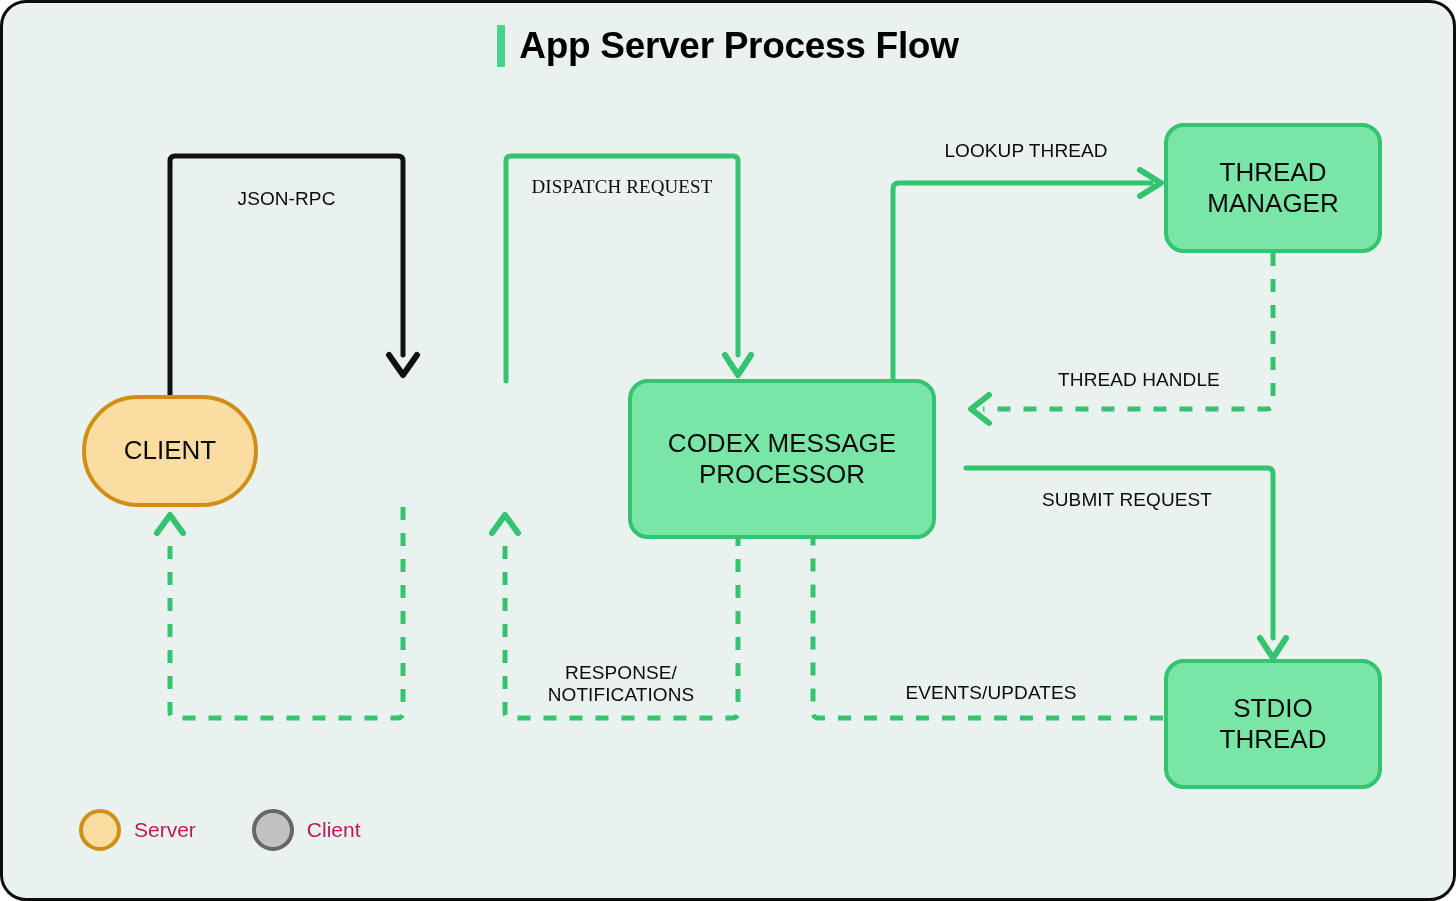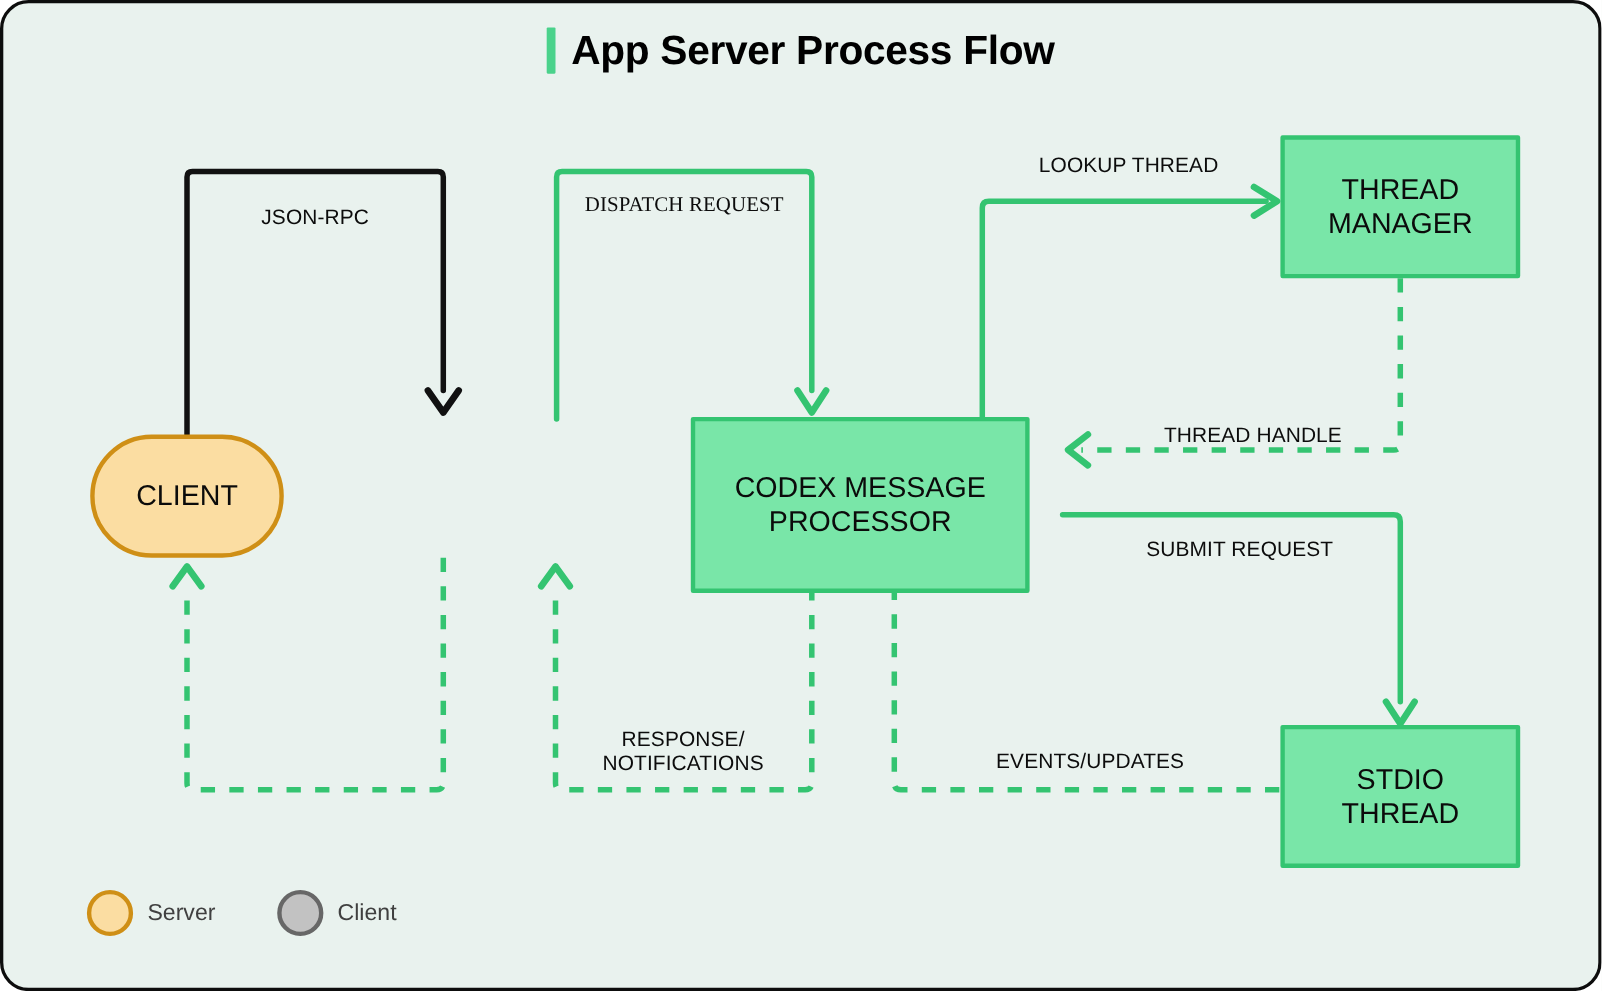--- a/index.html
+++ b/index.html
@@ -115,21 +115,21 @@
     justify-content: center;
     text-align: center;
     font-size: 26px;
     color: #0b0b0b;
     line-height: 1.2;
     white-space: pre-line;
   }
   .node-proc {
     background: #79e6a8;
     border: 4px solid #34c471;
-    border-radius: 2px;
+    border-radius: 20px;
   }
   .node-client {
     background: #fbdda2;
     border: 4px solid #cf8f16;
     border-radius: 999px;
   }
 
   
   #legend {
     position: absolute;
@@ -153,21 +153,21 @@
   .legend-swatch.server {
     background: #fbdda2;
     border: 4px solid #cf8f16;
   }
   .legend-swatch.client {
     background: #c2c2c2;
     border: 4px solid #676767;
   }
   .legend-label {
     font-size: 21px;
-    color: #404040;
+    color: #be185d;
   }
 </style>
 </head>
 <body>
 
 <div id="canvas">
 
   <div id="title-wrap">
     <div id="title-accent"></div>
     <div id="title-text">App Server Process Flow</div>
@@ -215,21 +215,21 @@
       <path class="arrowhead-green" d="M 154 530 L 167 512 L 180 530"></path>
     </g>
   </svg>
 
   <div class="edge-label" style="left:181px; top:185px; width:205px;">JSON-RPC</div>
 
   <div class="edge-label" style="left:514px; top:173px; width:210px;font-family:Liberation Serif, serif;">DISPATCH REQUEST</div>
 
   <div class="edge-label" style="left:898px; top:137px; width:250px;">LOOKUP THREAD</div>
 
-  <div class="edge-label" style="left:1000px; top:383px; width:272px;text-align:center;">THREAD HANDLE</div>
+  <div class="edge-label" style="left:1000px; top:366px; width:272px;text-align:center;">THREAD HANDLE</div>
 
   <div class="edge-label" style="left:988px; top:486px; width:272px;">SUBMIT REQUEST</div>
 
   <div class="edge-label" style="left:514px; top:659px; width:208px;">RESPONSE/
 NOTIFICATIONS</div>
 
   <div class="edge-label" style="left:850px; top:679px; width:276px;">EVENTS/UPDATES</div>
 
 
   <div class="node node-client" style="left:79px; top:392px; width:176px; height:112px;">CLIENT</div>

